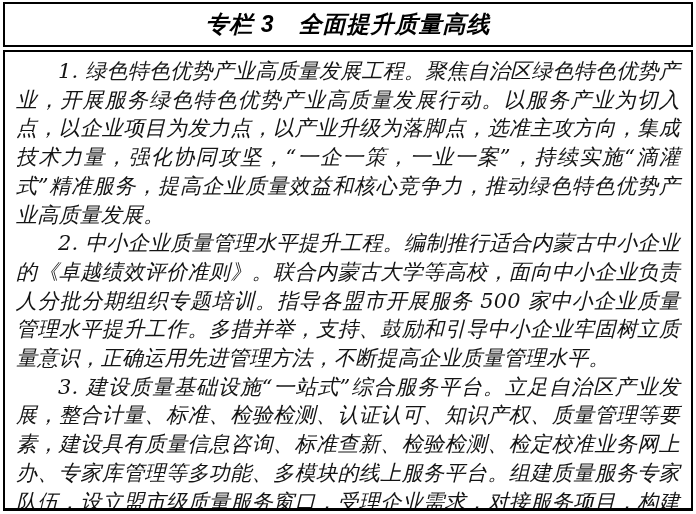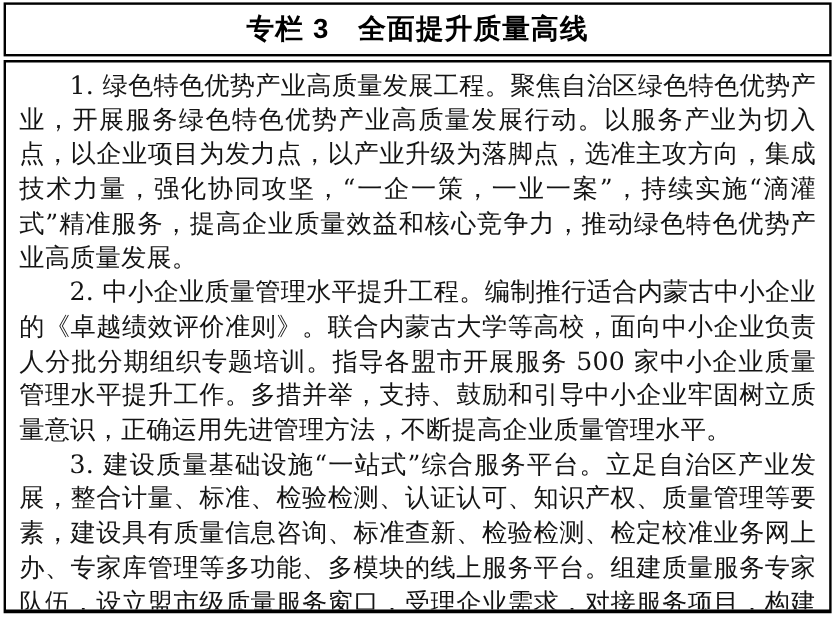--- a/index.html
+++ b/index.html
@@ -7,20 +7,21 @@
       background: #ffffff;
       font-family: "Liberation Sans", sans-serif;
     }
     .page {
       position: relative;
       width: 696px;
       height: 514px;
       background: #ffffff;
       padding: 2px 3px;
       overflow: hidden;
+      font-style: italic;
     }
     .title-box {
       border: 2px solid #000000;
       height: 45px;
       display: flex;
       align-items: center;
       justify-content: center;
       background: #ffffff;
     }
     .title {

